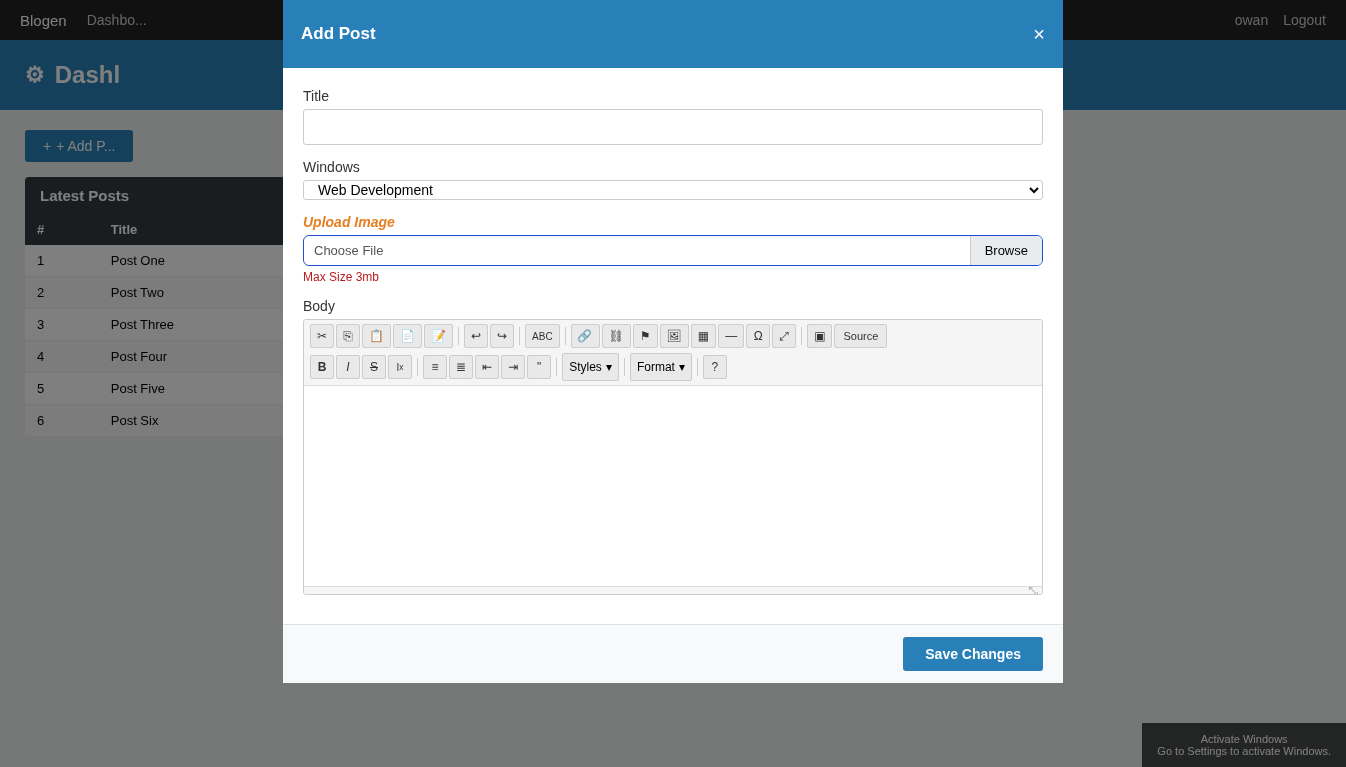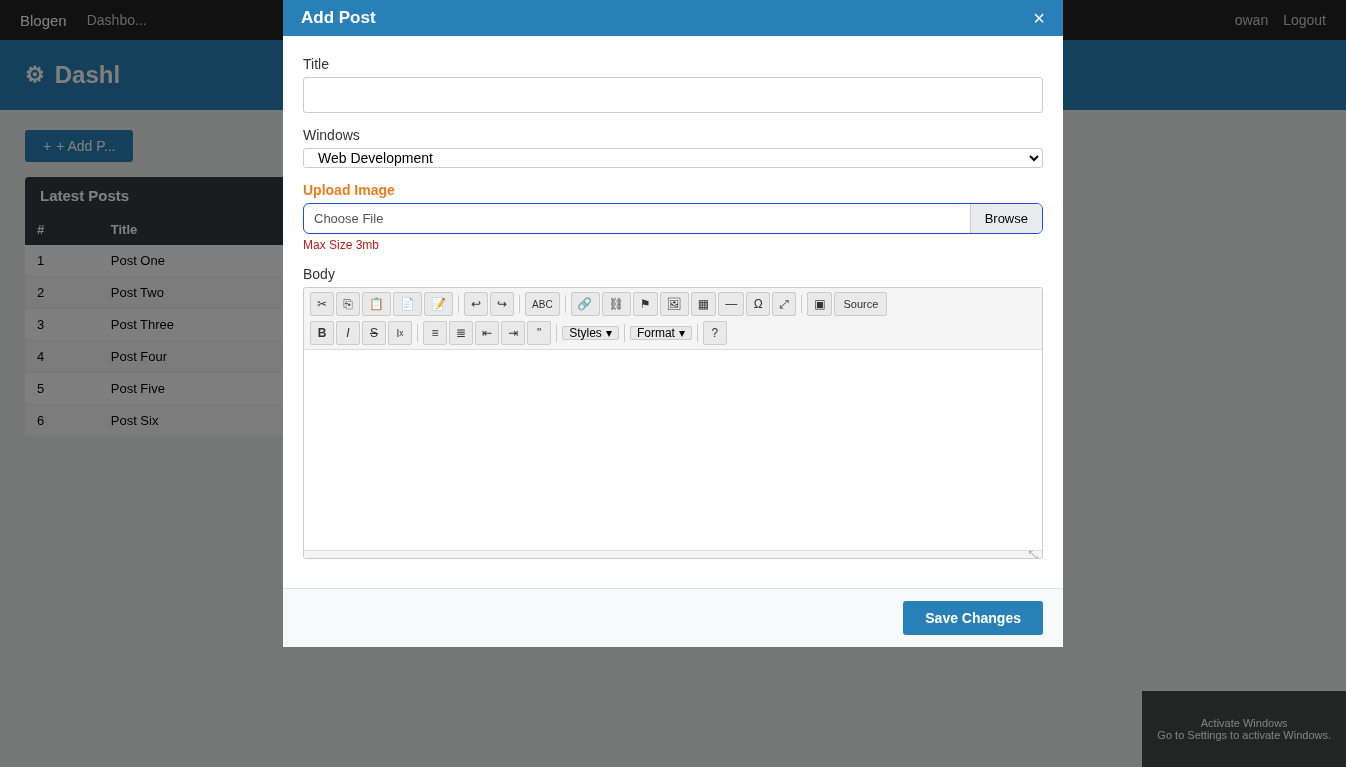--- a/index.html
+++ b/index.html
@@ -101,21 +101,21 @@
       z-index: 200;
       display: flex;
       flex-direction: column;
       max-height: 100vh;
       overflow-y: auto;
     }
 
     .modal-header {
       background: #2980b9;
       color: #fff;
-      padding: 8px 18px;
+      padding: 24px 18px;
       font-size: 17px;
       font-weight: bold;
       display: flex;
       align-items: center;
       justify-content: space-between;
       flex-shrink: 0;
     }
 
     .modal-close {
       background: none;
@@ -126,21 +126,21 @@
       line-height: 1;
     }
 
     .modal-body {
       padding: 20px 20px 15px;
       flex: 1;
     }
 
     .form-group { margin-bottom: 14px; }
     .form-label { display: block; margin-bottom: 5px; font-size: 14px; color: #333; font-weight: 500; }
-    .form-label-orange { color: #e67e22; font-weight: 600; }
+    .form-label-orange { color: #e67e22; font-weight: 600; font-style: italic; }
     .form-input {
       width: 100%;
       height: 36px;
       border: 1px solid #ccc;
       border-radius: 3px;
       padding: 0 10px;
       font-size: 14px;
       outline: none;
     }
     .form-select {
@@ -217,21 +217,21 @@
     .tb-btn-italic { font-style: italic; }
     .tb-btn-strike { text-decoration: line-through; }
     .tb-btn-source { font-size: 11px; padding: 2px 8px; }
     .tb-dropdown {
       background: #e9e9e9;
       border: 1px solid #ccc;
       border-radius: 2px;
       padding: 2px 6px;
       font-size: 12px;
       cursor: pointer;
-      height: 14px;
+      height: 28px;
       display: inline-flex;
       align-items: center;
       gap: 4px;
     }
 
     .editor-area {
       min-height: 200px;
       background: #fff;
       padding: 10px;
       outline: none;
@@ -271,21 +271,21 @@
       cursor: pointer;
       font-weight: 700;
     }
 
     
     .win-activate {
       position: fixed;
       bottom: 0; right: 0;
       background: rgba(0,0,0,0.7);
       color: #fff;
-      padding: 26px 15px;
+      padding: 10px 15px;
       font-size: 11px;
       z-index: 50;
       text-align: center;
     }
   </style>
 </head>
 <body>
 
 <div class="bg-page">
   <div class="top-nav">

